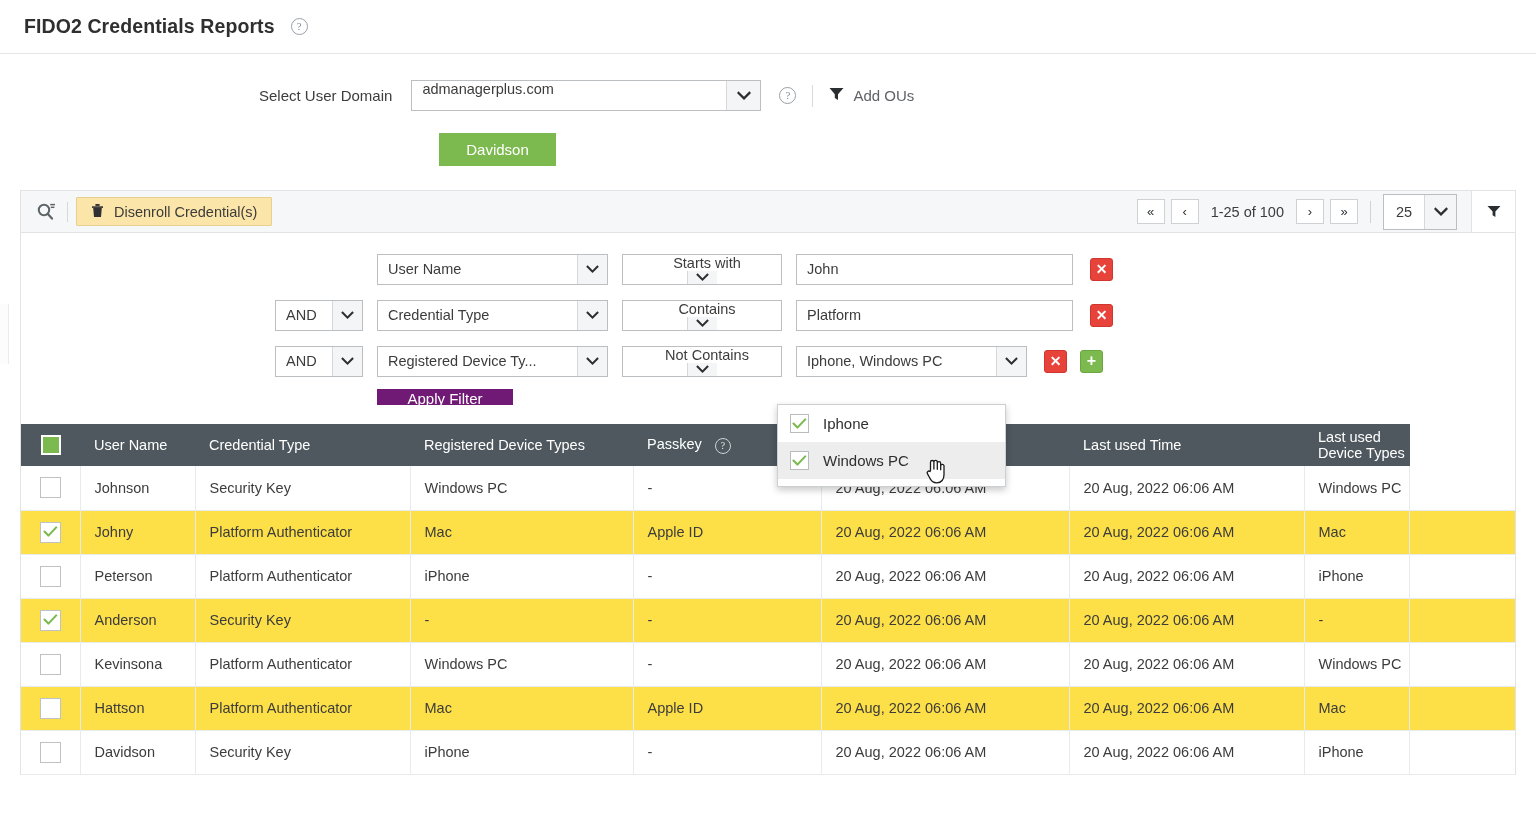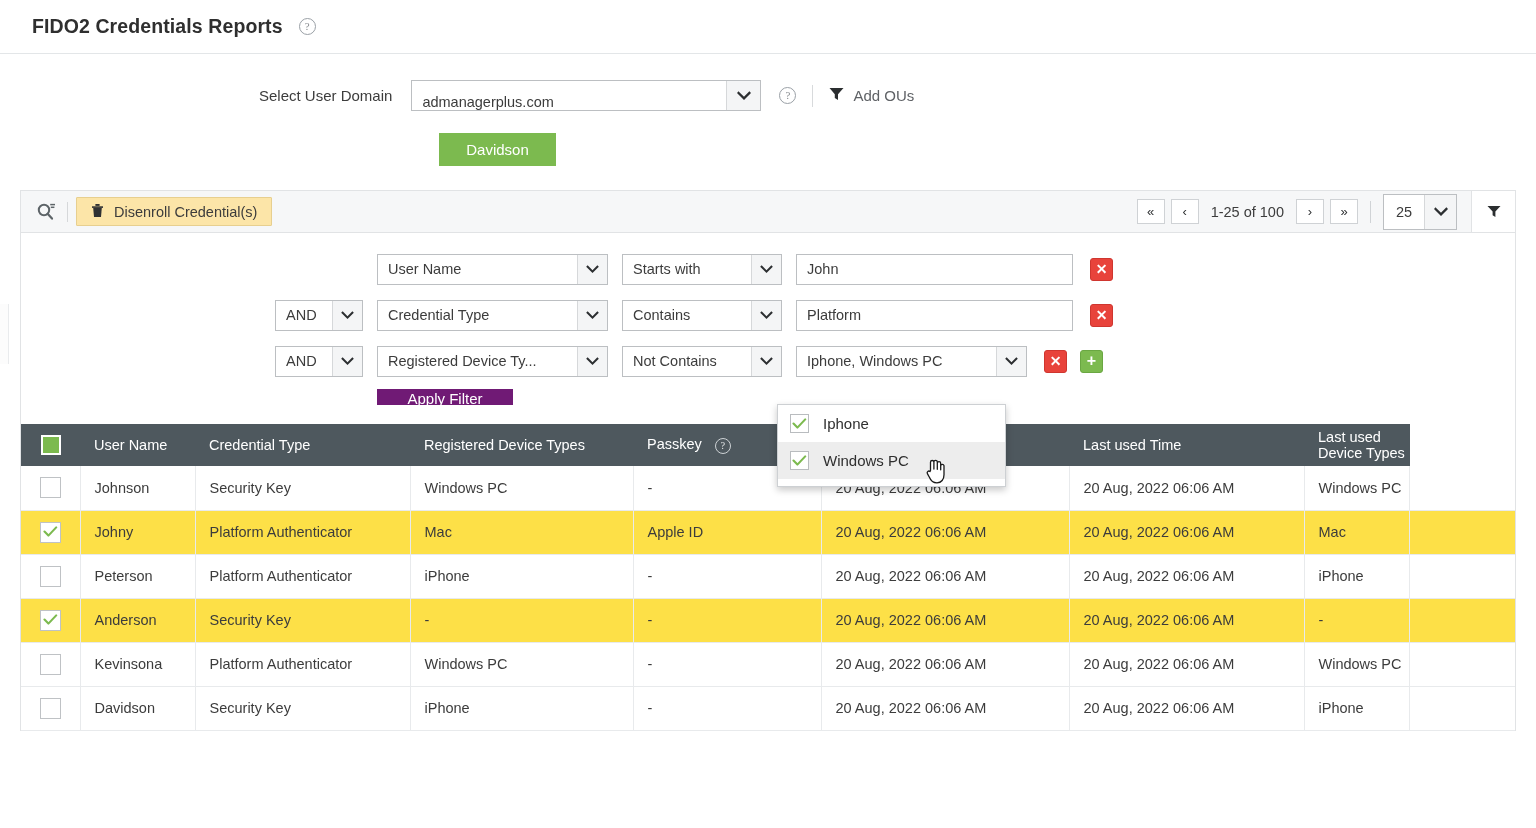--- a/index.html
+++ b/index.html
@@ -16,21 +16,21 @@
     position: relative;
     width: 1536px; height: 828px;
     background: #fff;
   }
 
   
   .page-header {
     height: 54px;
     display: flex;
     align-items: center;
-    padding-left: 32px;
+    padding-left: 24px;
     border-bottom: 1px solid #e3e6e8;
   }
   .page-title {
     font-size: 19.5px;
     font-weight: bold;
     color: #2f2f2f;
     letter-spacing: .1px;
   }
   .help-circle {
     display: inline-flex;
@@ -59,21 +59,21 @@
     font-size: 15px;
     color: #3c3c3c;
     margin-right: 19px;
   }
   .select-box {
     position: relative;
     width: 350px; height: 31px;
     border: 1px solid #bcbfc2;
     background: #fff;
     display: flex;
-    align-items: flex-end;
+    align-items: flex-start;
   }
   .select-box .sel-value {
     padding-left: 10px;
     font-size: 14.5px;
     color: #3c3c3c;
     flex: 1;
     white-space: nowrap;
     overflow: hidden;
   }
   .select-box .caret {
@@ -248,20 +248,21 @@
   .f-field .v {
     flex: 1; padding-left: 10px; font-size: 14.5px;
     white-space: nowrap; overflow: hidden;
   }
   .f-op {
     width: 160px; height: 31px;
     border: 1px solid #bcbfc2;
     background: #fff;
     display: flex; align-items: center;
     margin-right: 14px;
+    flex-direction: column;
   }
   .f-op .v { flex: 1; padding-left: 10px; font-size: 14.5px; }
   .f-val {
     width: 277px; height: 31px;
     border: 1px solid #bcbfc2;
     background: #fff;
     font-size: 14.5px;
     color: #3c3c3c;
     padding-left: 10px;
     font-family: "Liberation Sans", sans-serif;
@@ -694,20 +695,31 @@
             <td class="c-check"><span class="cell-check"></span></td>
             <td>Kevinsona</td>
             <td>Platform Authenticator</td>
             <td>Windows PC</td>
             <td>-</td>
             <td>20 Aug, 2022 06:06 AM</td>
             <td>20 Aug, 2022 06:06 AM</td>
             <td>Windows PC</td>
             <td></td>
           </tr>
+          <tr class="alt">
+            <td class="c-check"><span class="cell-check"></span></td>
+            <td>Hattson</td>
+            <td>Platform Authenticator</td>
+            <td>Mac</td>
+            <td>Apple ID</td>
+            <td>20 Aug, 2022 06:06 AM</td>
+            <td>20 Aug, 2022 06:06 AM</td>
+            <td>Mac</td>
+            <td></td>
+          </tr>
           <tr>
             <td class="c-check"><span class="cell-check"></span></td>
             <td>Davidson</td>
             <td>Security Key</td>
             <td>iPhone</td>
             <td>-</td>
             <td>20 Aug, 2022 06:06 AM</td>
             <td>20 Aug, 2022 06:06 AM</td>
             <td>iPhone</td>
             <td></td>

